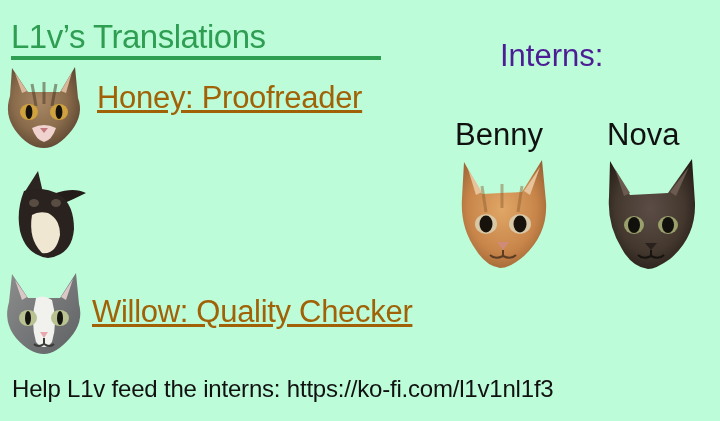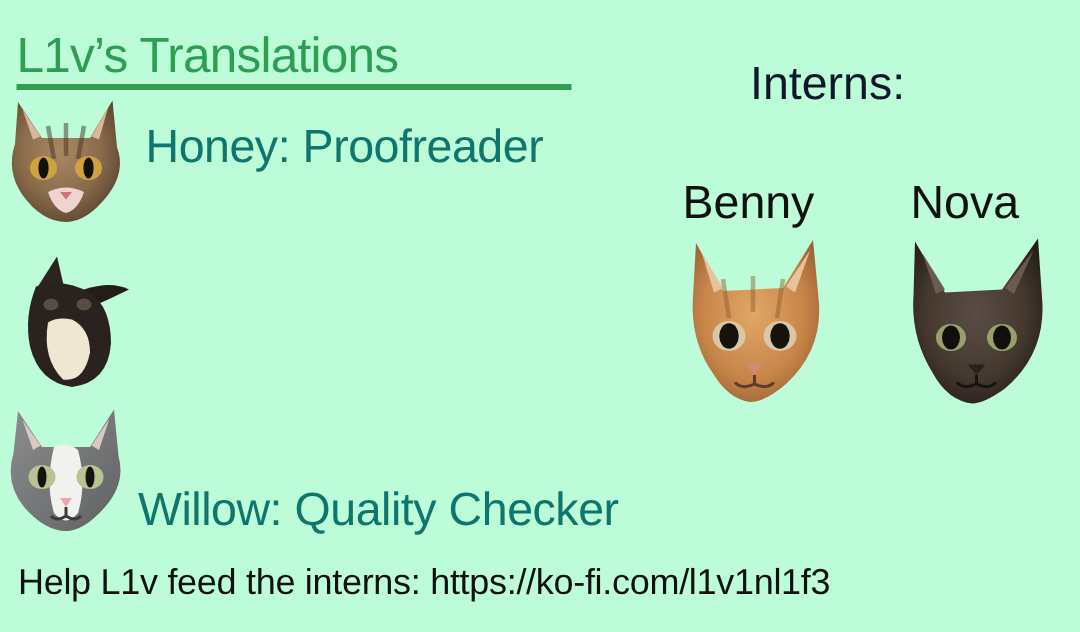--- a/index.html
+++ b/index.html
@@ -23,32 +23,33 @@
   }
   #title-rule{
     left:11px; top:56px;
     width:370px;height:4px;
     background:#2e9e52;
   }
 
   
   .role-label{
     font-size:31px;
-    color:#0f766e;
+    color:#a16207;
     white-space:nowrap;
     letter-spacing:-0.3px;
+    text-decoration:underline;
   }
   #role-0{left:97px; top:80px;}
   #role-1{left:97px; top:188px;}
-  #role-2{left:92px; top:294px;margin-top:28px;}
+  #role-2{left:92px; top:294px;}
 
   
   #interns-heading{
     left:500px; top:38px;
-    font-size:31px;color:#0f172a;white-space:nowrap;
+    font-size:31px;color:#4c1d95;white-space:nowrap;
   }
   .intern-name{
     font-size:31px;color:#111;white-space:nowrap;
   }
   #intern-name-0{left:455px; top:117px;}
   #intern-name-1{left:607px; top:117px;}
 
   
   #footer{
     left:12px; top:375px;

